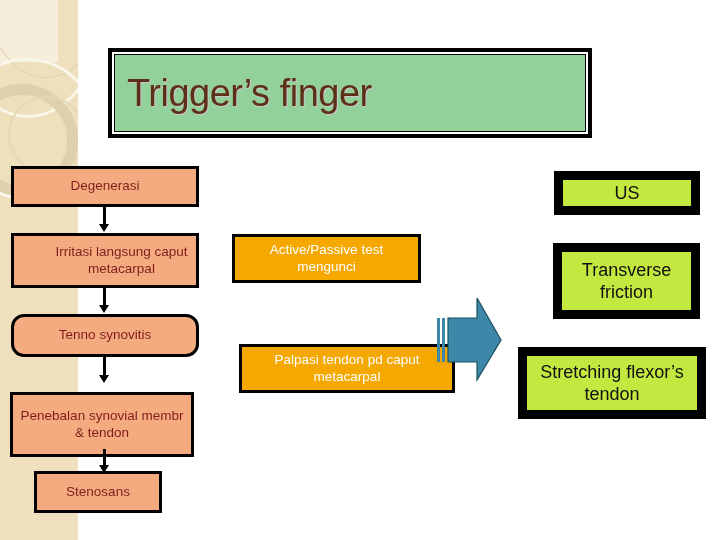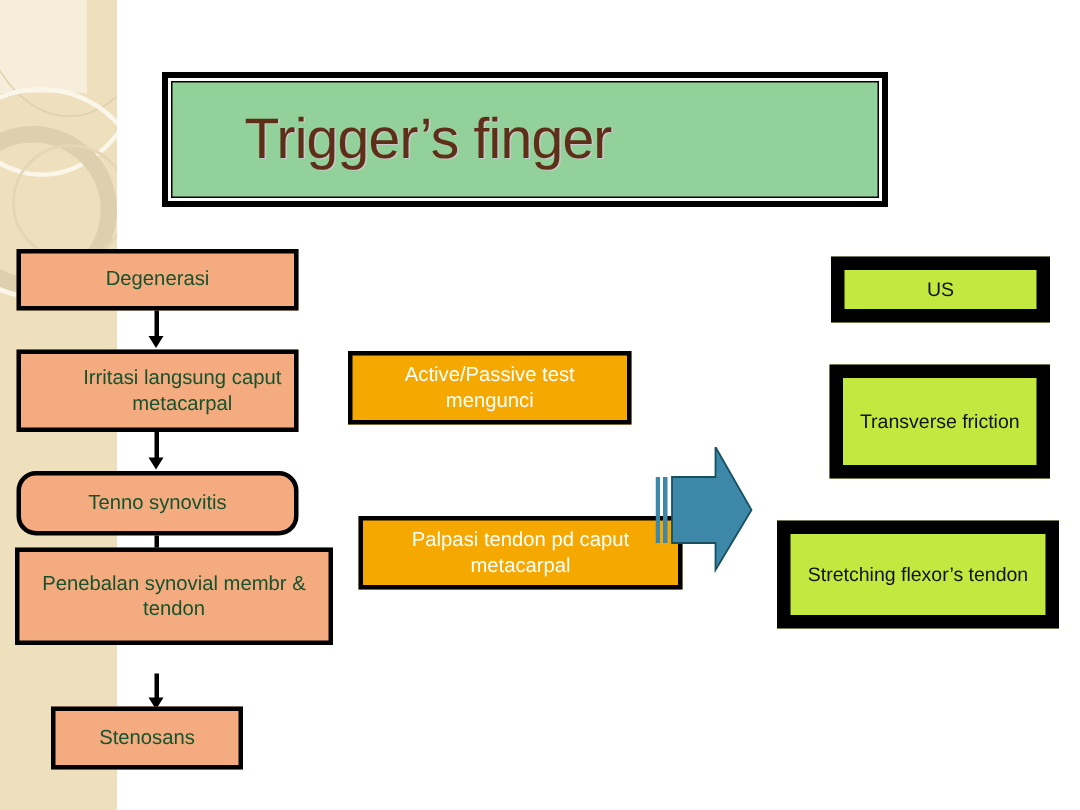--- a/index.html
+++ b/index.html
@@ -84,52 +84,51 @@
     display: flex;
     align-items: center;
   }
   .title-text {
     font-size: 38px;
     color: #5d2f18;
     padding-left: 12px;
     letter-spacing: -0.5px;
     text-shadow: 1px 1px 0 #c9c9c9;
     white-space: nowrap;
-    margin-left: 36px;
   }
 
   
   .node {
     position: absolute;
     box-sizing: border-box;
     display: flex;
     align-items: center;
     justify-content: center;
     text-align: center;
     line-height: 1.25;
   }
   .node span { display: block; padding: 0 4px; }
 
   .node.peach {
     background: #f4ab7f;
     border: 3px solid #000000;
-    color: #14532d;
+    color: #7f1d1d;
     font-size: 13.5px;
   }
   .node.amber {
     background: #f5a800;
     border: 3px solid #000000;
     color: #ffffff;
     font-size: 13.5px;
   }
   .node.lime {
     background: #c3e840;
     border: 9px solid #000000;
     color: #111111;
-    font-size: 13px;
+    font-size: 18px;
   }
 
   
   .conn {
     position: absolute;
     width: 3px;
     background: #000000;
   }
   .conn-head {
     position: absolute;
@@ -182,21 +181,21 @@
   <div class="conn" style="left:103px; top:288px; height:20px;"></div>
   <div class="conn-head" style="left:99px; top:305px;"></div>
 
   <div class="node peach" style="left:11px; top:314px; width:188px; height:43px;border-radius:13px;">
     <span>Tenno synovitis</span>
   </div>
 
   <div class="conn" style="left:103px; top:357px; height:21px;"></div>
   <div class="conn-head" style="left:99px; top:375px;"></div>
 
-  <div class="node peach" style="left:10px; top:365px; width:212px; height:65px;">
+  <div class="node peach" style="left:10px; top:392px; width:184px; height:65px;">
     <span>Penebalan synovial membr &amp; tendon</span>
   </div>
 
   <div class="conn" style="left:103px; top:449px; height:19px;"></div>
   <div class="conn-head" style="left:99px; top:465px;"></div>
 
   <div class="node amber" style="left:232px; top:234px; width:189px; height:49px;">
     <span>Active/Passive test mengunci</span>
   </div>
 

